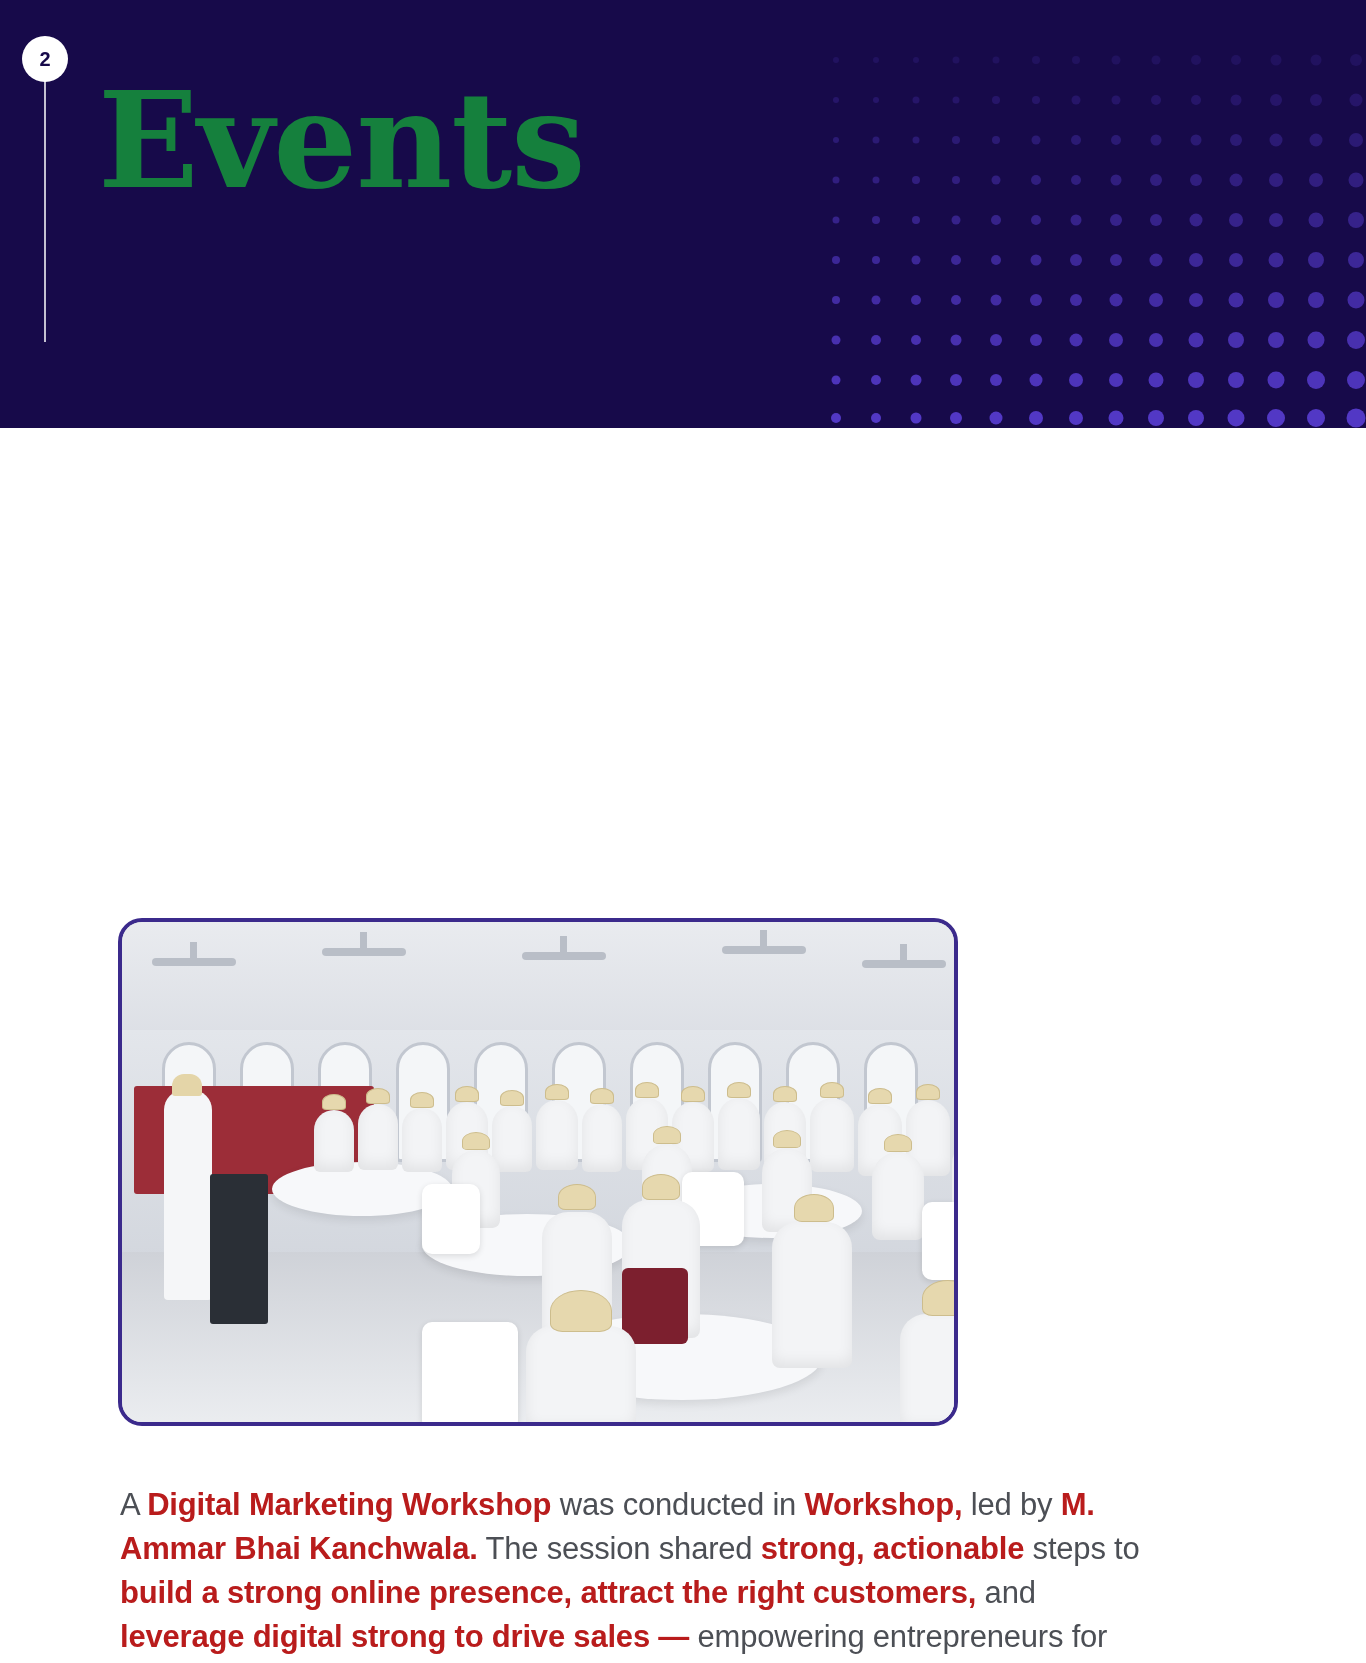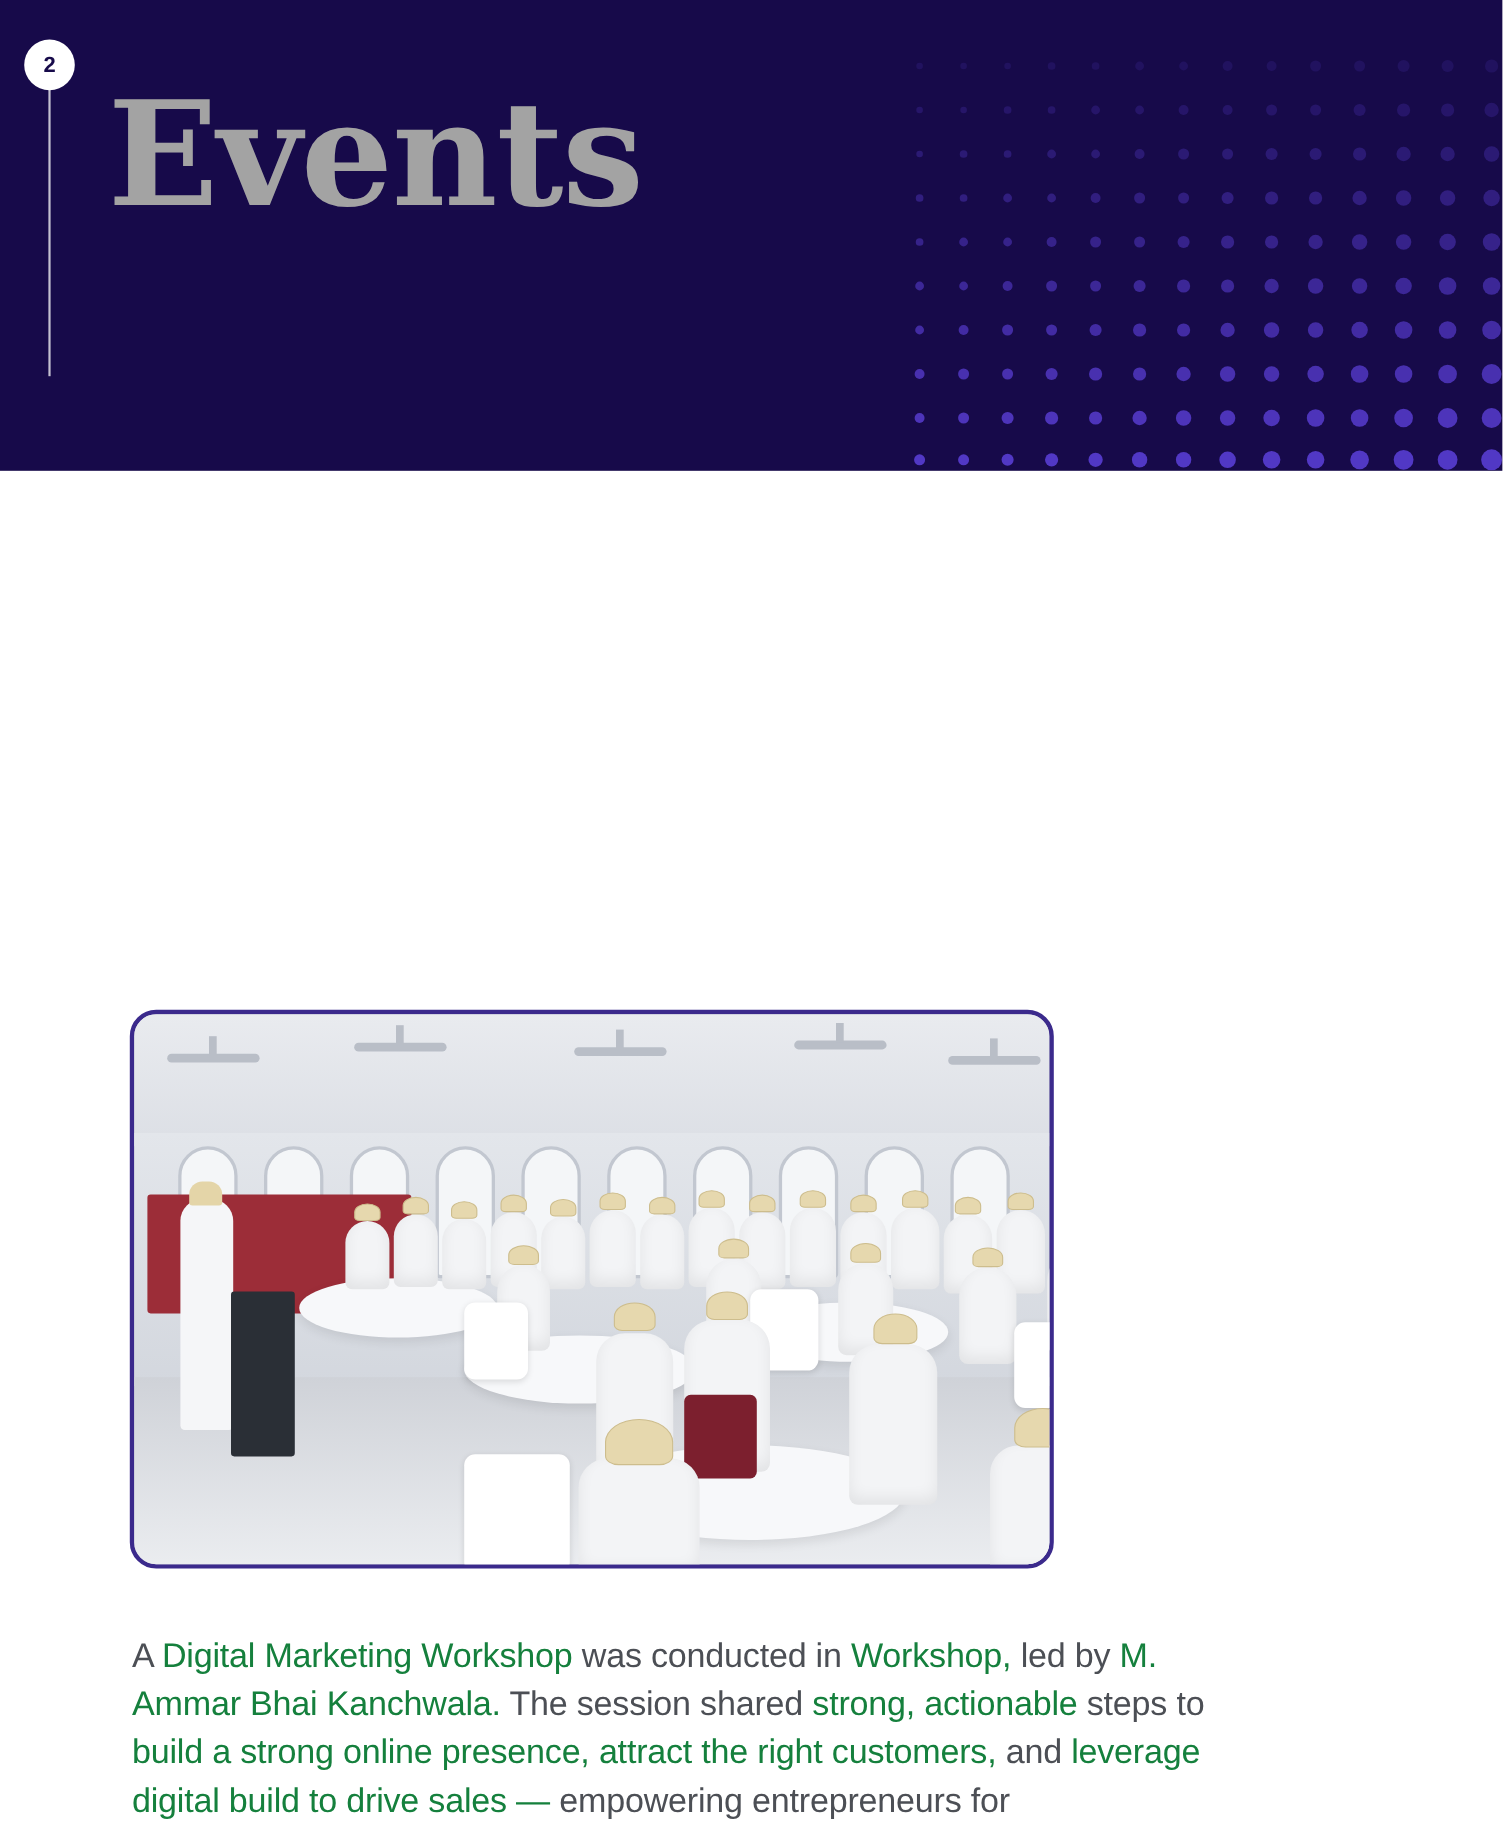--- a/index.html
+++ b/index.html
@@ -55,21 +55,21 @@
   .header-text {
     position: absolute;
     left: 98px;
     top: 72px;
     z-index: 5;
   }
   .header-title {
     font-family: "DejaVu Serif", "Liberation Serif", serif;
     font-size: 132px;
     line-height: 1.05;
-    color: #a3a3a3;
+    color: #15803d;
     font-weight: bold;
     letter-spacing: -1px;
   }
   .header-subtitle {
     margin-top: 34px;
     font-size: 46px;
     line-height: 1.1;
     color: #a89af0;
     font-weight: 400;
     letter-spacing: -0.2px;
@@ -196,21 +196,21 @@
   .body-text {
     position: absolute;
     left: 120px;
     top: 1055px;
     width: 1020px;
     font-size: 31px;
     line-height: 1.42;
     color: #4c4f55;
     letter-spacing: -0.2px;
   }
-  .body-text b { color: #15803d; font-weight: normal; }
+  .body-text b { color: #b91c1c; font-weight: bold; }
 </style>
 </head>
 <body>
 
 <div class="header">
 
   <svg class="header-dots" viewBox="0 0 560 428" preserveAspectRatio="none">
     <g fill="#5b3fd6">
 
       <g opacity="0.15">
@@ -470,15 +470,15 @@
       <div class="ph-maroon" style="left:500px; top:346px; width:66px; height:76px;"></div>
       <div class="ph-person" style="left:650px; top:300px; width:80px; height:146px;"></div>
       <div class="ph-cap" style="left:672px; top:272px; width:40px; height:28px;"></div>
       <div class="ph-person" style="left:778px; top:392px; width:96px; height:118px;"></div>
       <div class="ph-cap" style="left:800px; top:358px; width:52px; height:36px;"></div>
       <div class="ph-person" style="left:404px; top:404px; width:110px; height:106px;"></div>
       <div class="ph-cap" style="left:428px; top:368px; width:62px; height:42px;"></div>
     </div>
   </div>
 
-  <p class="body-text">A <b>Digital Marketing Workshop</b> was conducted in <b>Workshop,</b> led by <b>M. Ammar Bhai Kanchwala.</b> The session shared <b>strong, actionable</b> steps to <b>build a strong online presence, attract the right customers,</b> and <b>leverage digital build to drive sales —</b> empowering entrepreneurs for </p>
+  <p class="body-text">A <b>Digital Marketing Workshop</b> was conducted in <b>Workshop,</b> led by <b>M. Ammar Bhai Kanchwala.</b> The session shared <b>strong, actionable</b> steps to <b>build a strong online presence, attract the right customers,</b> and <b>leverage digital strong to drive sales —</b> empowering entrepreneurs for </p>
 
 </div>
 
 </body></html>

